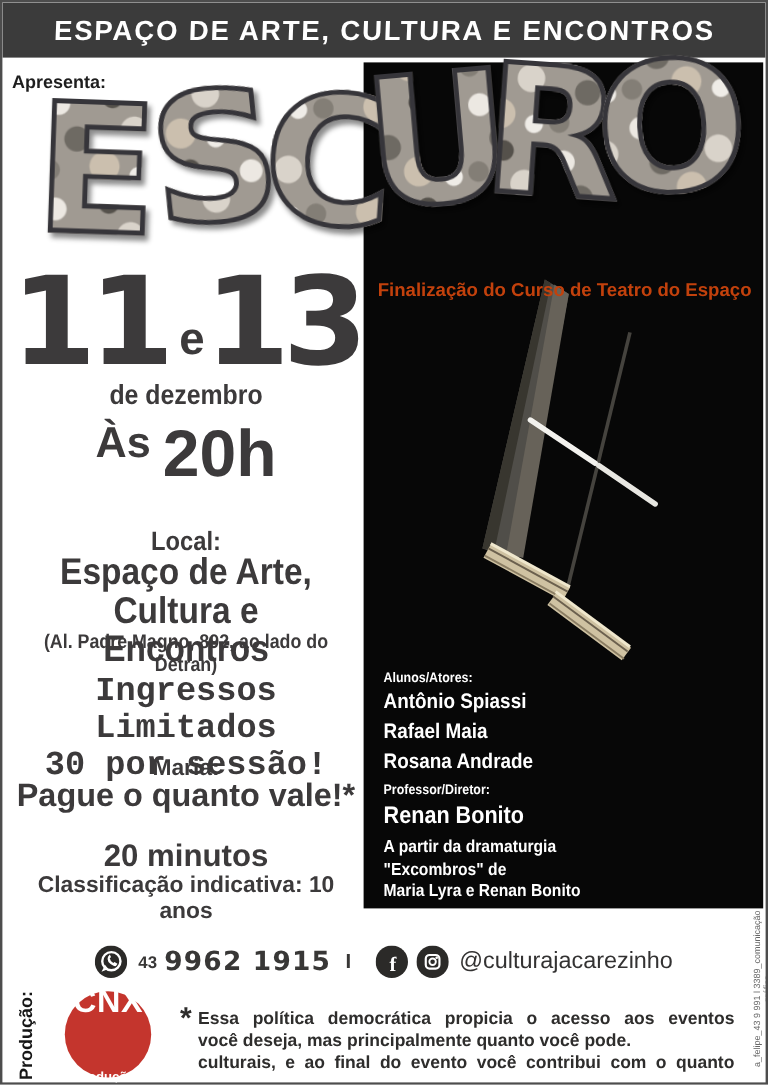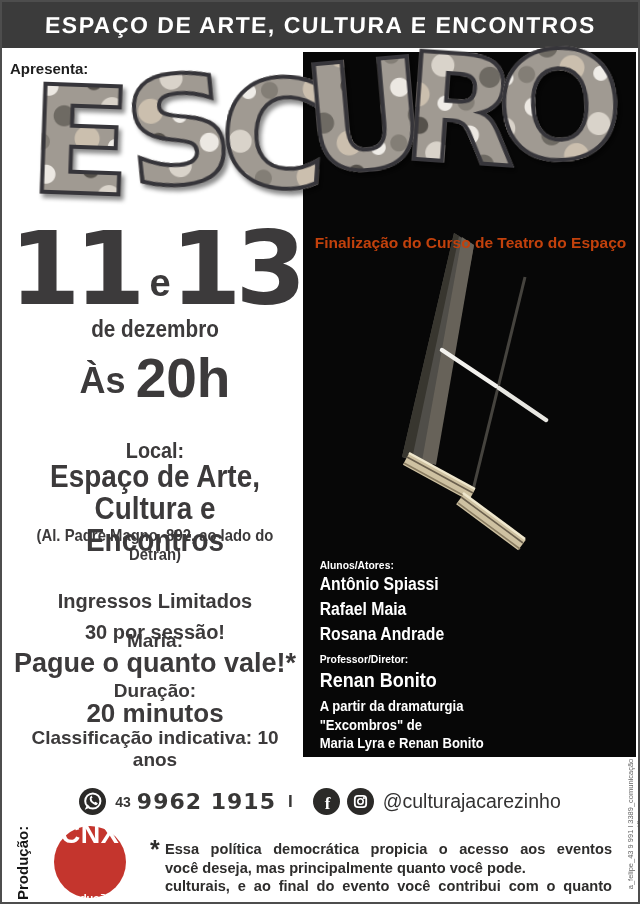--- a/index.html
+++ b/index.html
@@ -38,26 +38,26 @@
   .subtitle{position:absolute;left:303px;top:186px;width:331px;text-align:center;
     color:#c2410c;font-weight:700;font-size:15.5px;z-index:6;margin-top:46px;}
   
   .lc{position:absolute;left:6px;width:294px;text-align:center;color:#3c3a3b;}
   .cond{transform:scaleX(.9);transform-origin:50% 50%;}
   .dates{top:206px;height:102px;display:flex;align-items:flex-end;justify-content:center;}
   .bignum{font-family:"DejaVu Sans",sans-serif;font-weight:800;font-size:102px;line-height:.8;letter-spacing:-6px;text-align:right;}
   .smalle{font-weight:700;font-size:38px;line-height:1;margin:0 0 8px 10px;}
   .month{top:314px;font-weight:700;font-size:23px;}
   .timerow{top:346px;height:54px;display:flex;align-items:flex-end;justify-content:center;gap:10px;}
-  .as{font-weight:700;font-size:36px;line-height:1;margin-bottom:3px;text-align:center;}
+  .as{font-weight:700;font-size:36px;line-height:1;margin-bottom:15px;text-align:center;}
   .hour{font-family:Liberation Sans, sans-serif;font-weight:800;font-size:55px;line-height:.88;}
   .loclabel{top:436px;font-weight:700;font-size:22px;}
   .venue{top:459px;font-weight:700;font-size:31px;line-height:32px;}
   .address{top:524px;font-weight:700;font-size:16.5px;}
-  .tickets{top:584px;font-weight:700;font-size:20px;line-height:31px;}
+  .tickets{top:559px;font-weight:700;font-size:28px;line-height:31px;font-family:Liberation Mono, monospace;}
   .vlabel{top:628px;font-weight:700;font-size:19px;}
   .price{top:646px;font-weight:700;font-size:27px;}
   .dlabel{top:678px;font-weight:700;font-size:19px;}
   .durval{top:696px;font-weight:700;font-size:26px;}
   .rating{top:725px;font-weight:700;font-size:19px;}
   
   .credits{position:absolute;left:301px;top:556px;width:333px;text-align:left;color:#fff;z-index:6;}
   .cr-small{font-weight:700;font-size:11.5px;line-height:14px;}
   .cr-actor{font-weight:700;font-size:17.5px;line-height:25px;}
   .cr-dir{font-weight:700;font-size:20px;line-height:24px;margin-top:2px;}
@@ -148,21 +148,20 @@
     <div>Cultura e Encontros</div>
   </div>
   <div class="lc address cond">(Al. Padre Magno, 892, ao lado do Detran)</div>
 
   <div class="lc tickets">
     <div>Ingressos Limitados</div>
     <div>30 por sessão!</div>
   </div>
   <div class="lc vlabel">Maria:</div>
   <div class="lc price">Pague o quanto vale!*</div>
-  <div class="lc dlabel">Duração:</div>
   <div class="lc durval">20 minutos</div>
   <div class="lc rating">Classificação indicativa: 10 anos</div>
 
   <div class="credits">
     <div class="cr-small cond">Alunos/Atores:</div>
     <div class="cr-actor cond">Antônio Spiassi</div>
     <div class="cr-actor cond">Rafael Maia</div>
     <div class="cr-actor cond">Rosana Andrade</div>
     <div class="cr-small second cond">Professor/Diretor:</div>
     <div class="cr-dir cond">Renan Bonito</div>

